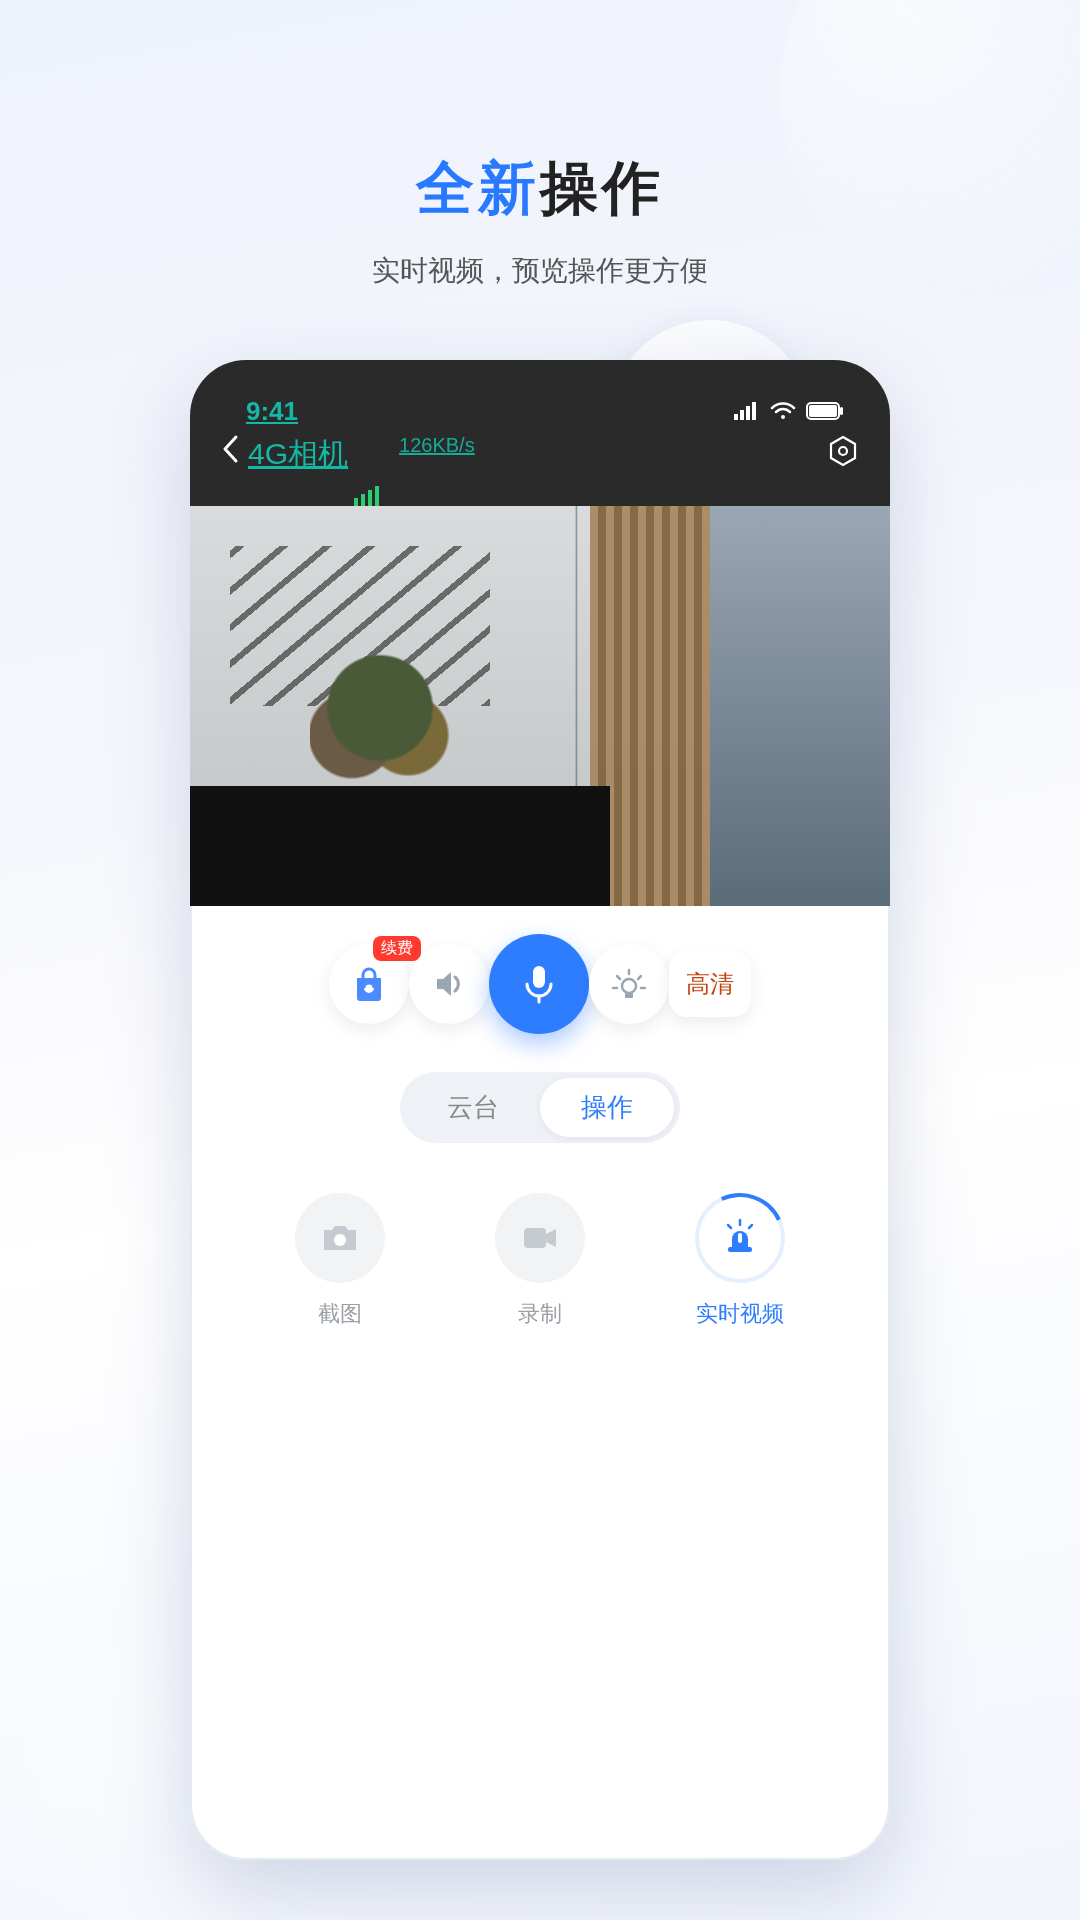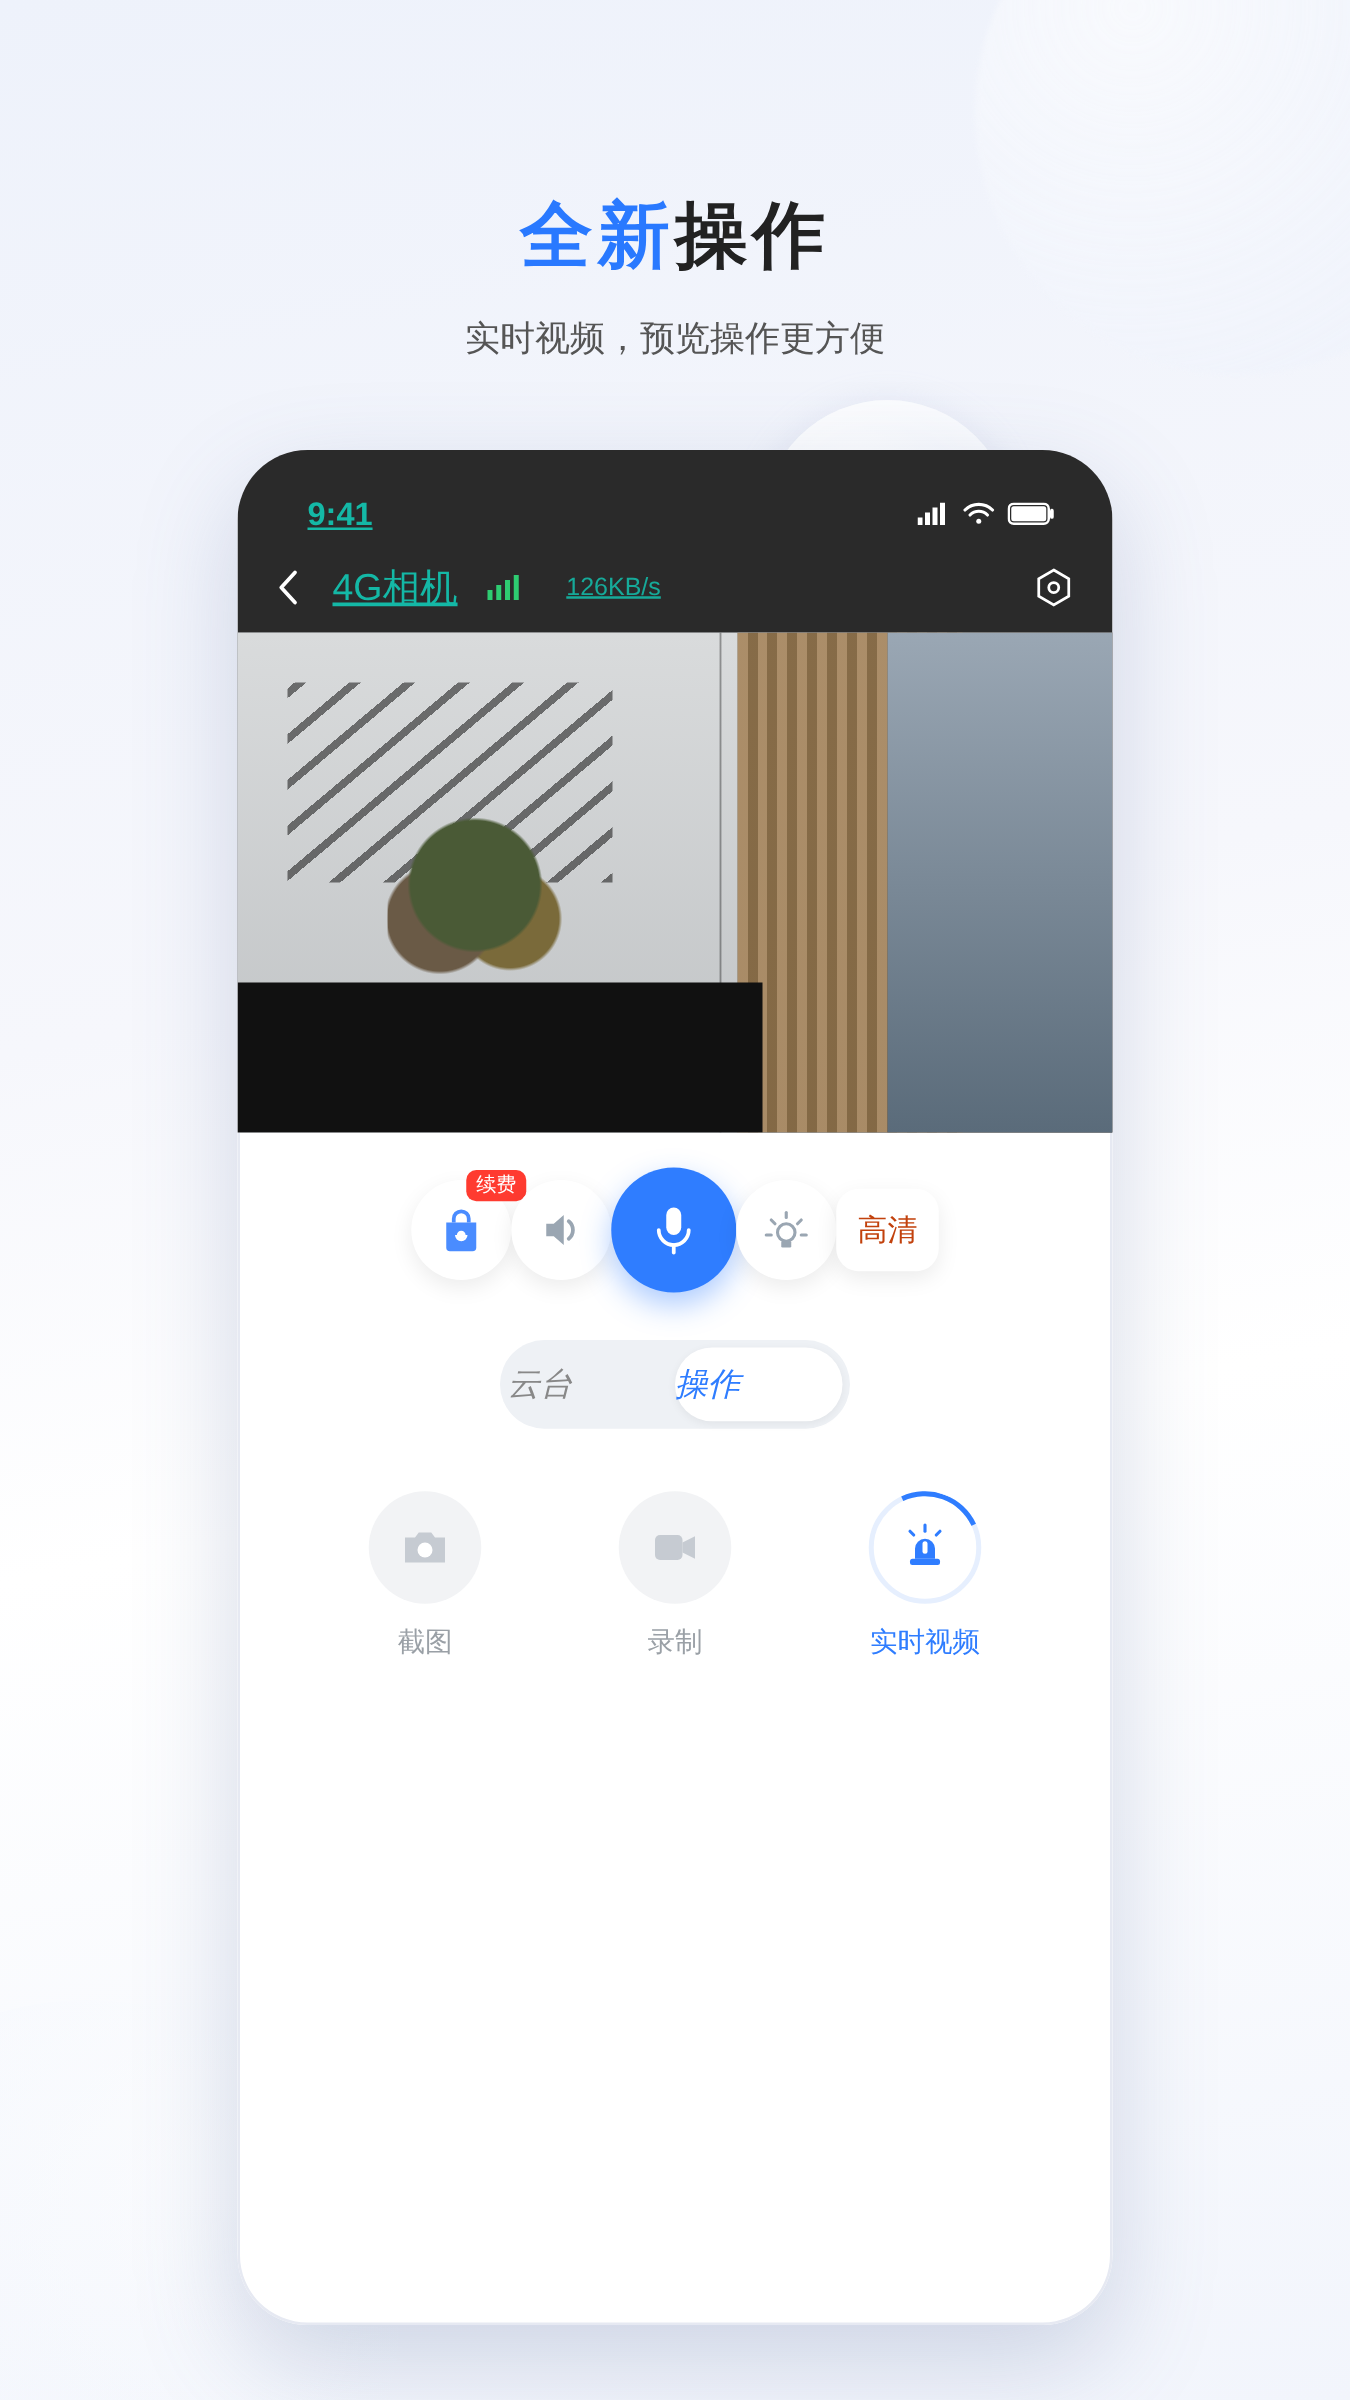--- a/index.html
+++ b/index.html
@@ -82,23 +82,21 @@
       justify-content: space-between;
       padding: 0 46px 0 56px;
     }
     .status-bar .time { font-size: 26px; font-weight: 600; }
     .status-right { display: flex; align-items: center; gap: 10px; }
     .cell-icon, .wifi-icon, .batt-icon { display: inline-flex; }
 
     .app-bar {
       height: 72px;
       display: flex;
-      align-items: center;
       padding: 0 30px;
-      gap: 18px;
     }
     .back { width: 28px; display: flex; }
     .cam-title { font-size: 30px; font-weight: 500; }
     .sig { display: flex; align-items: flex-end; gap: 3px; margin-left: 6px; }
     .sig span { width: 4px; background: #2ecc71; display:block; }
     .sig span:nth-child(1){height:8px}
     .sig span:nth-child(2){height:12px}
     .sig span:nth-child(3){height:16px}
     .sig span:nth-child(4){height:20px}
     .rate { font-size: 20px; opacity: 0.9; margin-left: 20px; }
@@ -171,25 +169,24 @@
 
     .tab-pill {
       width: 280px;
       margin: 18px auto 0;
       background:#eef1f5;
       border-radius: 40px;
       display:flex;
       padding:6px;
     }
     .tab {
-      flex:1; 
+      flex:1; text-align:center;
       font-size:26px; padding:12px 0;
       border-radius:34px;
       color:#888;
-      font-style:italic;
     }
     .tab.active { background:#fff; color:#2f7dff; box-shadow:0 2px 8px rgba(0,0,0,0.06); }
 
     .actions {
       display:flex; justify-content:space-around;
       padding:50px 50px 0;
     }
     .act { text-align:center; }
     .act .circ {
       width:90px;height:90px;border-radius:50%;

